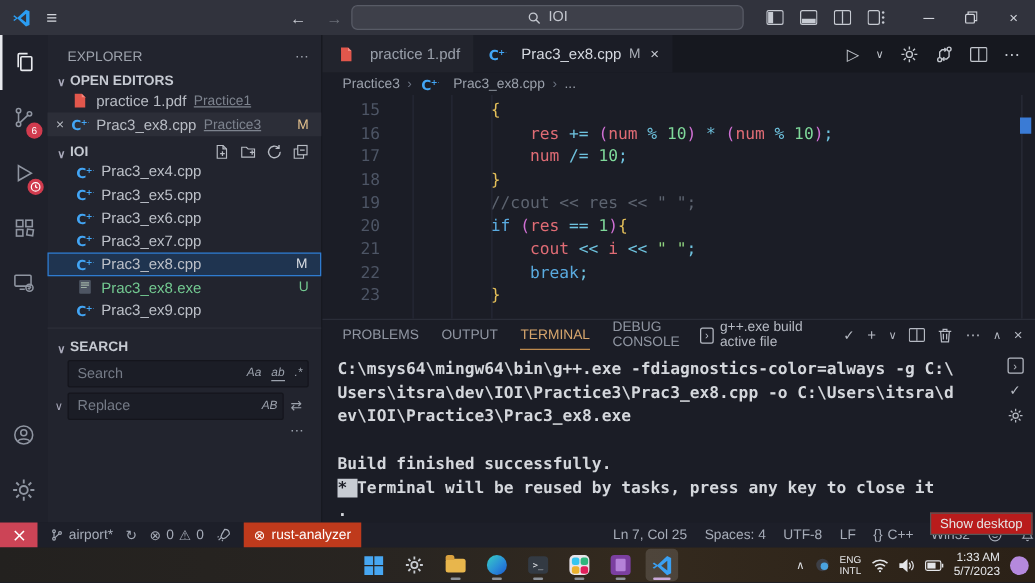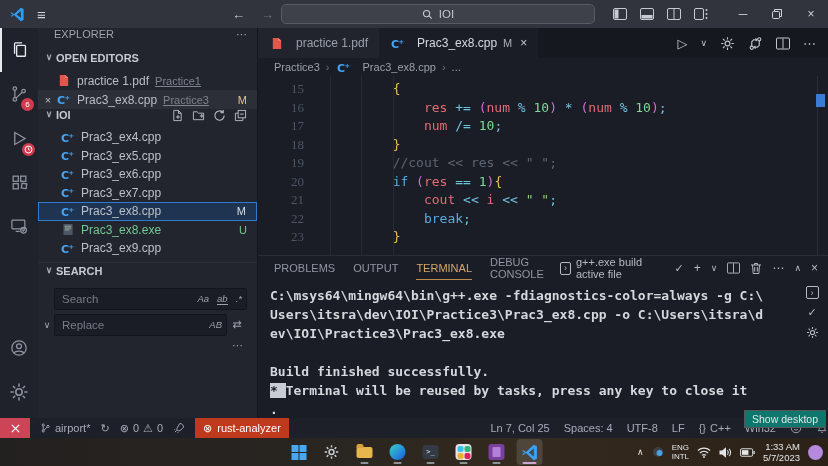--- a/index.html
+++ b/index.html
@@ -34,21 +34,21 @@
   .ab-item.active { border-left:2px solid #e8eaee; }
   .ab-badge { position:absolute; right:4px; bottom:5px; min-width:13px; height:13px; border-radius:7px;
               background:#d13b4e; color:#fff; font-size:8px; display:flex; align-items:center;
               justify-content:center; padding:0 2px; }
   .ab-badge-clock { position:absolute; right:3px; bottom:4px; width:13px; height:13px; border-radius:7px;
               background:#d13b4e; display:flex; align-items:center; justify-content:center; }
   .ab-bottom { margin-top:auto; margin-bottom:4px; display:flex; flex-direction:column; align-items:center; }
 
   .sidebar { width:220px; background:#22242e; border-right:1px solid #15161d; font-size:12px;
              flex:none; position:relative; }
-  .sb-row { display:flex; align-items:flex-start; }
+  .sb-row { display:flex; align-items:flex-end; }
   .sb-title { height:24px; padding:0 10px 0 16px; font-size:11px; color:#9ea3ad; }
   .sb-title .spacer, .spacer { flex:1; }
   .sect-head { height:19px; padding-left:4px; font-weight:bold; font-size:11px; color:#c6cad2; }
   .sect-head .chev { width:14px; text-align:center; font-size:9px; color:#aab; }
   .sect-icons { display:flex; gap:8px; padding-right:10px; }
   .oe-row { height:19px; display:flex; align-items:center; padding-left:2px; color:#b9bdc5; }
   .oe-row.active { background:#2c2e38; }
   .oe-close { width:16px; text-align:center; color:#b9bdc5; font-size:11px; }
   .fi { width:16px; height:14px; margin-right:5px; display:flex; align-items:center; justify-content:center; }
   .fproj { margin-left:6px; color:#7d838e; font-size:11px;text-decoration:underline; }
@@ -80,21 +80,21 @@
   .tab-mod { color:#a9aeb6; font-size:11px; } .tab-close { color:#c6cad2; margin-left:2px; }
   .editor-actions { margin-left:auto; display:flex; align-items:center; gap:13px; padding-right:12px;
                     color:#c2c6cd; font-size:13px; }
   .breadcrumb { height:18px; display:flex; align-items:center; gap:6px; padding-left:16px;
                 font-size:11px; color:#9aa0ab; flex:none; }
   .bc-sep { color:#6b7280; }
   .code { flex:1; position:relative; font-family:"DejaVu Sans Mono",monospace; font-size:13px;
           line-height:18.5px; padding-top:4px; overflow:hidden; }
   .guide { position:absolute; top:0; bottom:0; width:1px; background:#262936; }
   .code-line { display:flex; }
-  .gutter { width:46px; flex:none; text-align:right; color:#4d5565;font-family:Liberation Serif, serif; }
+  .gutter { width:46px; flex:none; text-align:right; color:#4d5565; }
   .code-text { margin-left:26px; white-space:pre; }
   .tk-v{color:#e06c75} .tk-o{color:#6fc3df} .tk-pa{color:#cf6fd3} .tk-br{color:#e5c05a}
   .tk-nu{color:#7fd99a} .tk-s{color:#8fd17e} .tk-c{color:#5d6470} .tk-k{color:#5aabe0} .tk-pl{color:#abb2bf}
   .ovline { position:absolute; right:10px; top:0; bottom:0; width:1px; background:#2a2d38; }
   .ovr { position:absolute; right:3px; top:18px; width:9px; height:13px; background:#3a7bd5; }
 
   
   .panel { height:163px; border-top:1px solid #2a2d38; display:flex; flex-direction:column; flex:none;
            position:relative; }
   .panel-top { height:24px; display:flex; align-items:center; padding:0 10px 0 16px; flex:none; }
@@ -117,21 +117,21 @@
                display:flex; align-items:center; font-size:11px; color:#a6acb8; }
   .remote { width:30px; height:20px; background:#cc4456; display:flex; align-items:center;
             justify-content:center; }
   .st-item { display:flex; align-items:center; gap:4px; margin-left:10px; }
   .rust { height:20px; background:#bf3a1c; color:#fff; display:flex; align-items:center; gap:5px;
           padding:0 8px; margin-left:10px; }
   .st-right { margin-left:auto; display:flex; align-items:center; gap:14px; }
   .st-right .st-item { margin-left:0; }
 
   
-  .tooltip { position:absolute; right:2px; top:410px; background:#0f766e; border:1px solid #565656;
+  .tooltip { position:absolute; right:2px; top:410px; background:#b91c1c; border:1px solid #565656;
              color:#e6e6e6; font-size:10.5px; padding:2px 7px; z-index:30; }
 
   
   .taskbar { position:absolute; bottom:0; left:0; right:0; height:28px;
              background:linear-gradient(90deg,#23211f 0%,#292521 40%,#342a1e 62%,#2b2117 100%); }
   .tk-center { position:absolute; left:50%; transform:translateX(-50%); top:0; height:28px;
                display:flex; align-items:center; gap:7px; }
   .tk-slot { width:26px; height:26px; display:flex; align-items:center; justify-content:center;
              position:relative; border-radius:4px; }
   .tk-slot.running::after { content:""; position:absolute; bottom:1px; left:9px; width:8px; height:2px;

